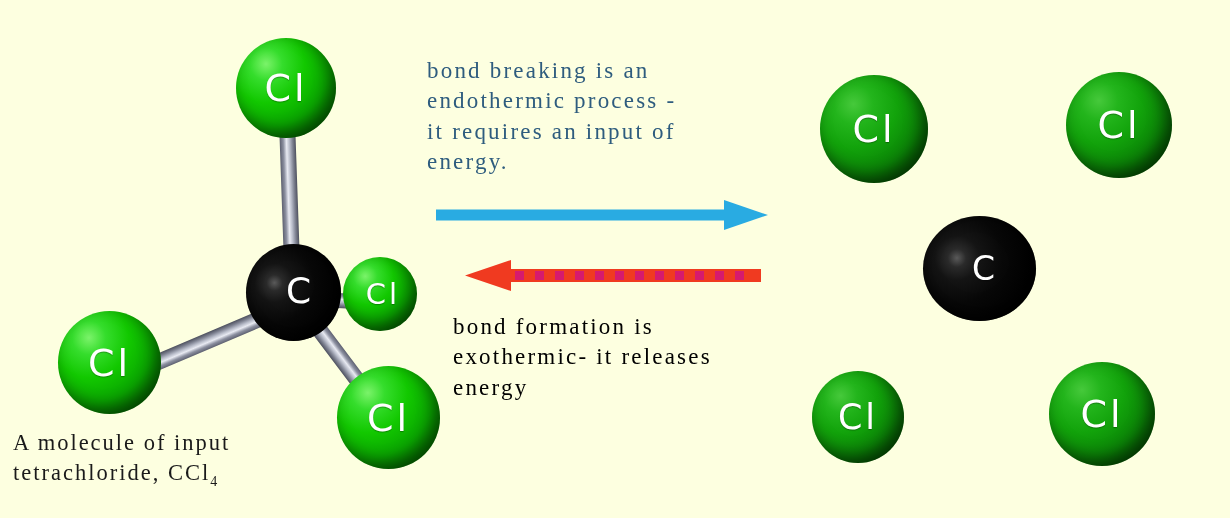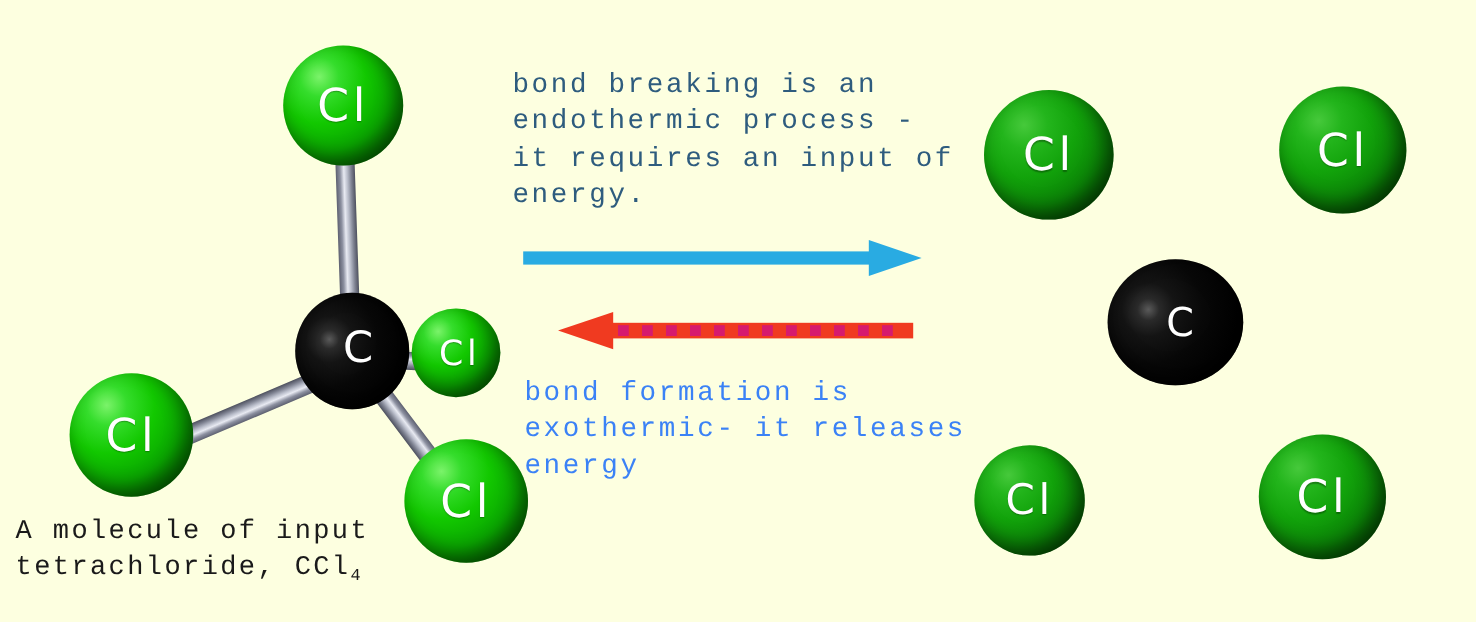--- a/index.html
+++ b/index.html
@@ -66,38 +66,38 @@
         #8c90a0 22%,
         #e8eaf2 42%,
         #b9bdca 60%,
         #7e8291 80%,
         #4d505e 100%);
   }
 
   
   .caption {
     position: absolute;
-    font-family: Liberation Mono, monospace;
+    font-family: Liberation Serif, serif;
     letter-spacing: 2.2px;
     line-height: 1.32;
     white-space: pre-line;
   }
   #text-endothermic {
     left: 427px;
     top: 56px;
     width: 395px;
     font-size: 23px;
     color: #2e5c7e;
   }
   #text-exothermic {
-    left: 437px;
+    left: 453px;
     top: 312px;
     width: 400px;
     font-size: 23px;
-    color: #3b82f6;
+    color: #000000;
   }
   #text-molecule-caption {
     left: 13px;
     top: 428px;
     width: 395px;
     font-size: 22.5px;
     color: #1a1a1a;
     letter-spacing: 2px;
   }
   #text-molecule-caption .sub {

